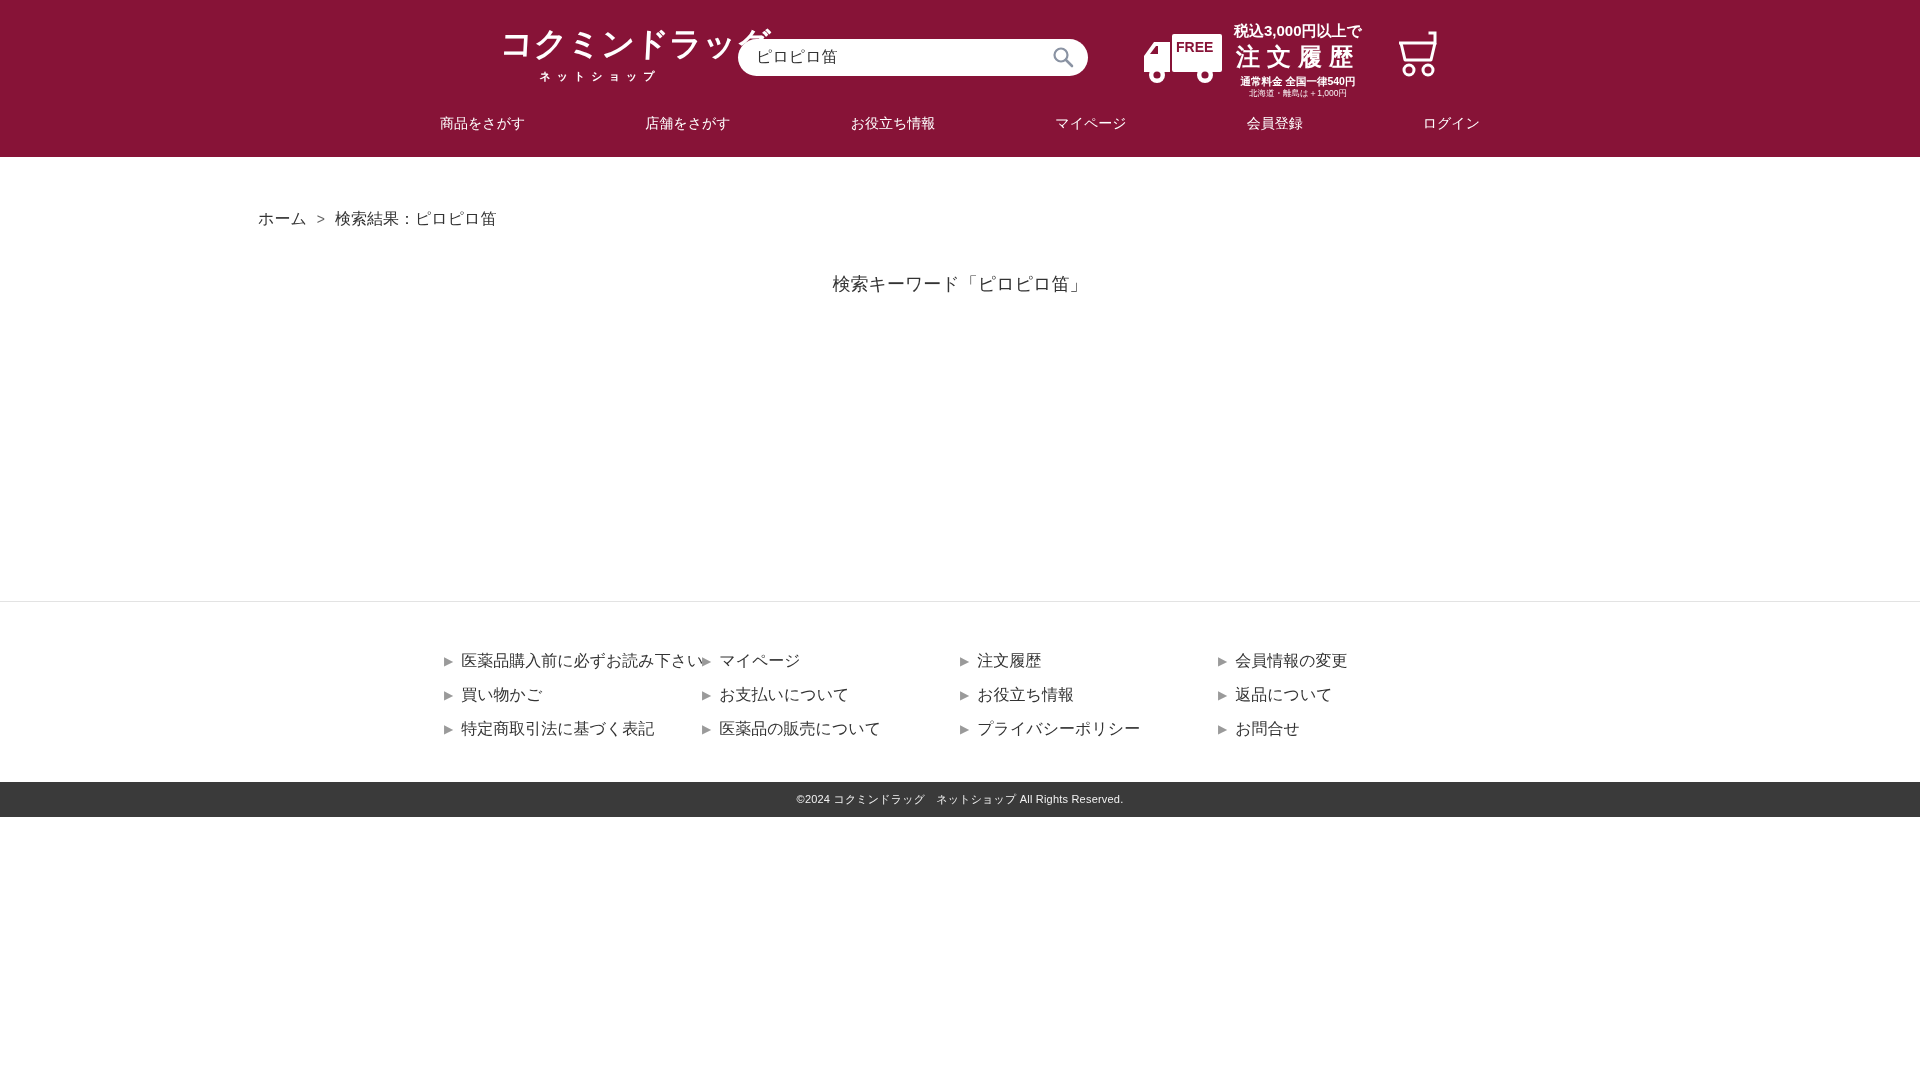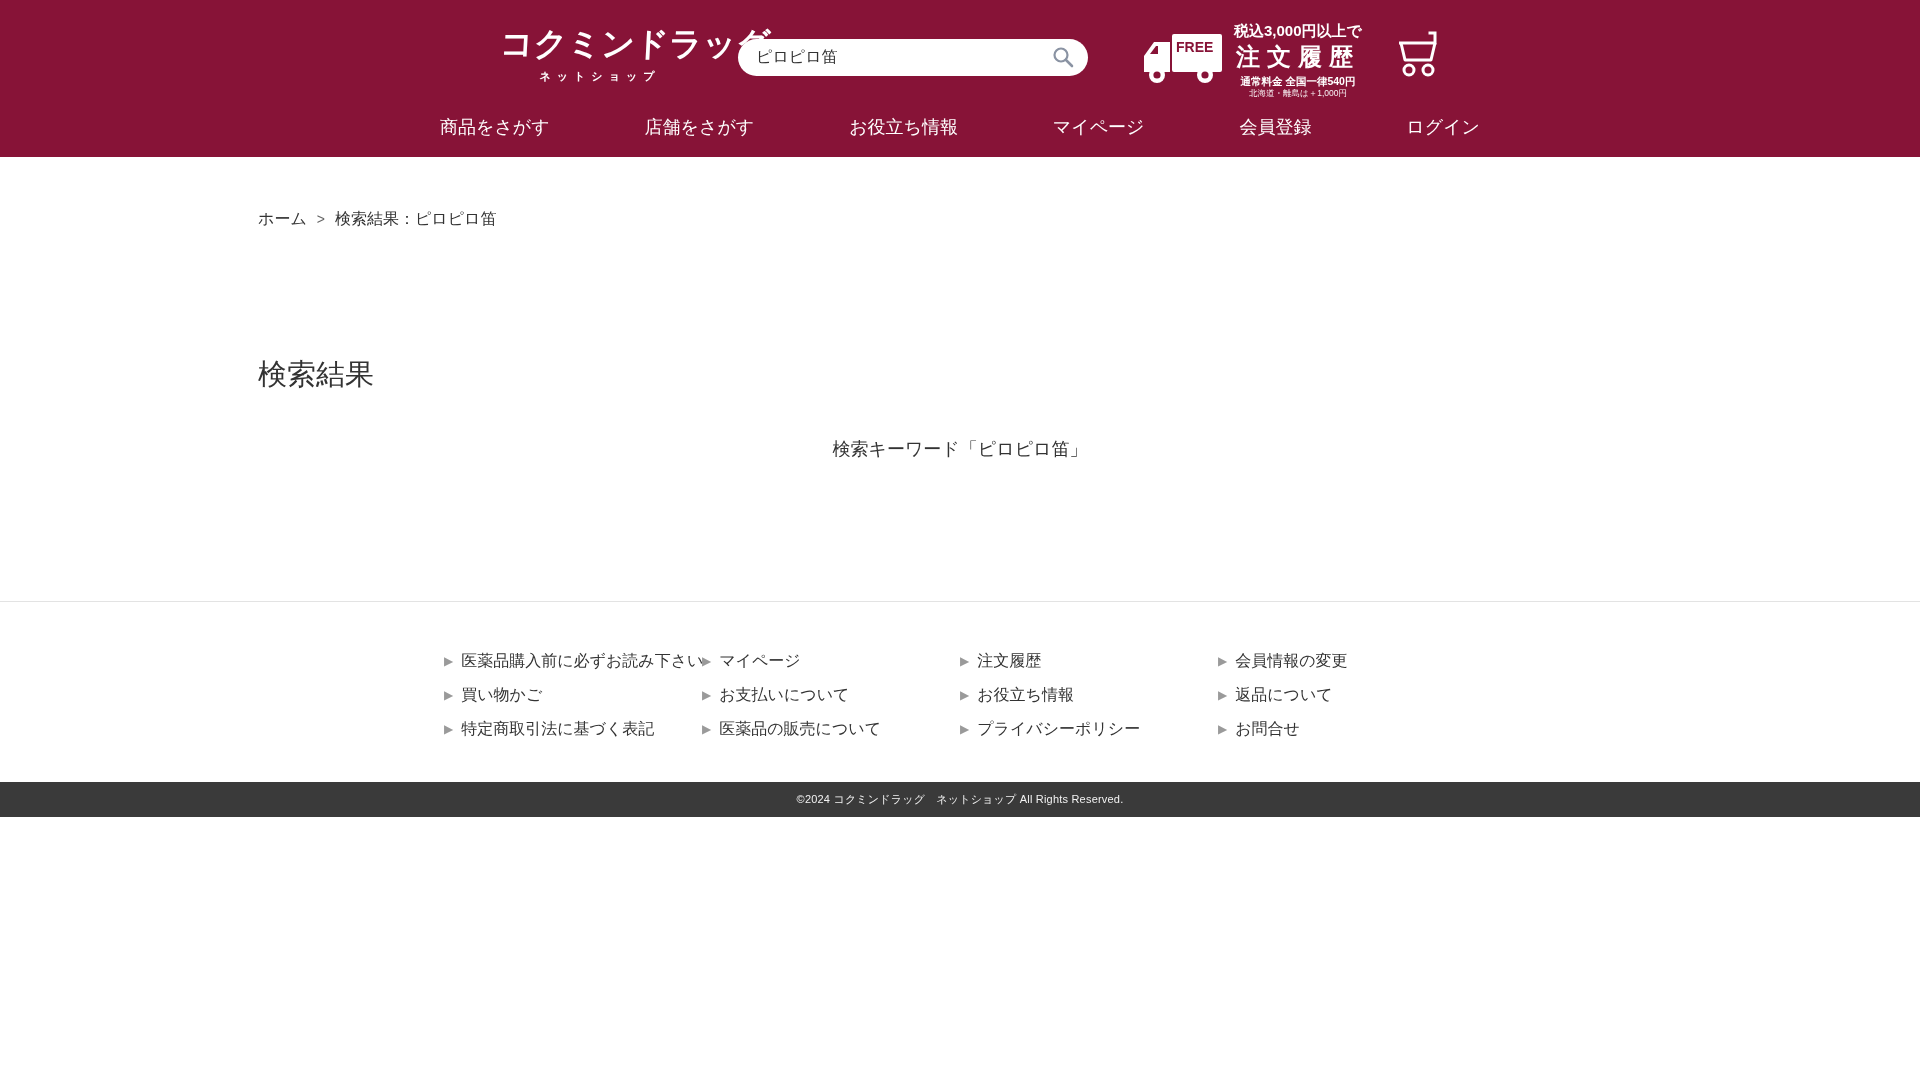--- a/index.html
+++ b/index.html
@@ -30,21 +30,21 @@
   .truck { margin-right:10px; margin-top:10px; }
   .ship-text { text-align:center; line-height:1.25; }
   .ship-l1 { font-size:15px; font-weight:bold; white-space:nowrap; }
   .ship-l2 { font-size:24px; font-weight:bold; letter-spacing:7px; white-space:nowrap; margin:1px 0 3px; }
   .ship-l3 { font-size:10.5px; font-weight:bold; white-space:nowrap; }
   .ship-l4 { font-size:8.5px; white-space:nowrap; opacity:.95; }
 
   .cart { position:absolute; left:1392px; top:30px; cursor:pointer; }
 
   .nav { position:absolute; left:440px; top:115px; width:1040px; display:flex; justify-content:space-between; }
-  .nav a { color:#fff; text-decoration:none; font-size:18px; white-space:nowrap; cursor:pointer; }
+  .nav a { color:#fff; text-decoration:none; font-size:14px; white-space:nowrap; cursor:pointer; }
 
   
   .content { min-height:444px; }
   .breadcrumb { padding:52px 0 0 258px; font-size:16px; color:#333; }
   .breadcrumb a { color:#333; text-decoration:none; cursor:pointer; }
   .breadcrumb .sep { color:#666; margin:0 10px; font-size:14px; }
   .page-title { margin:125px 0 0 258px; font-size:29px; font-weight:400; color:#333; }
   .center-msg { text-align:center; }
   .kw-line { margin-top:42px; font-size:18px; color:#333; }
   .no-results { margin-top:22px; font-size:23px; color:#333; }
@@ -132,21 +132,20 @@
       <a>会員登録</a>
       <a>ログイン</a>
     </nav>
   </header>
 
   <main class="content">
     <div class="breadcrumb">
       <a>ホーム</a><span class="sep">&gt;</span><span>検索結果：ピロピロ笛</span>
     </div>
 
-    <h1 class="page-title">検索結果</h1>
 
     <div class="center-msg kw-line">検索キーワード「ピロピロ笛」</div>
   </main>
 
   <footer class="footer">
     <div class="footer-grid">
 
       <div class="footer-col">
         <a class="footer-link">
             <span class="arrow">▶</span>

